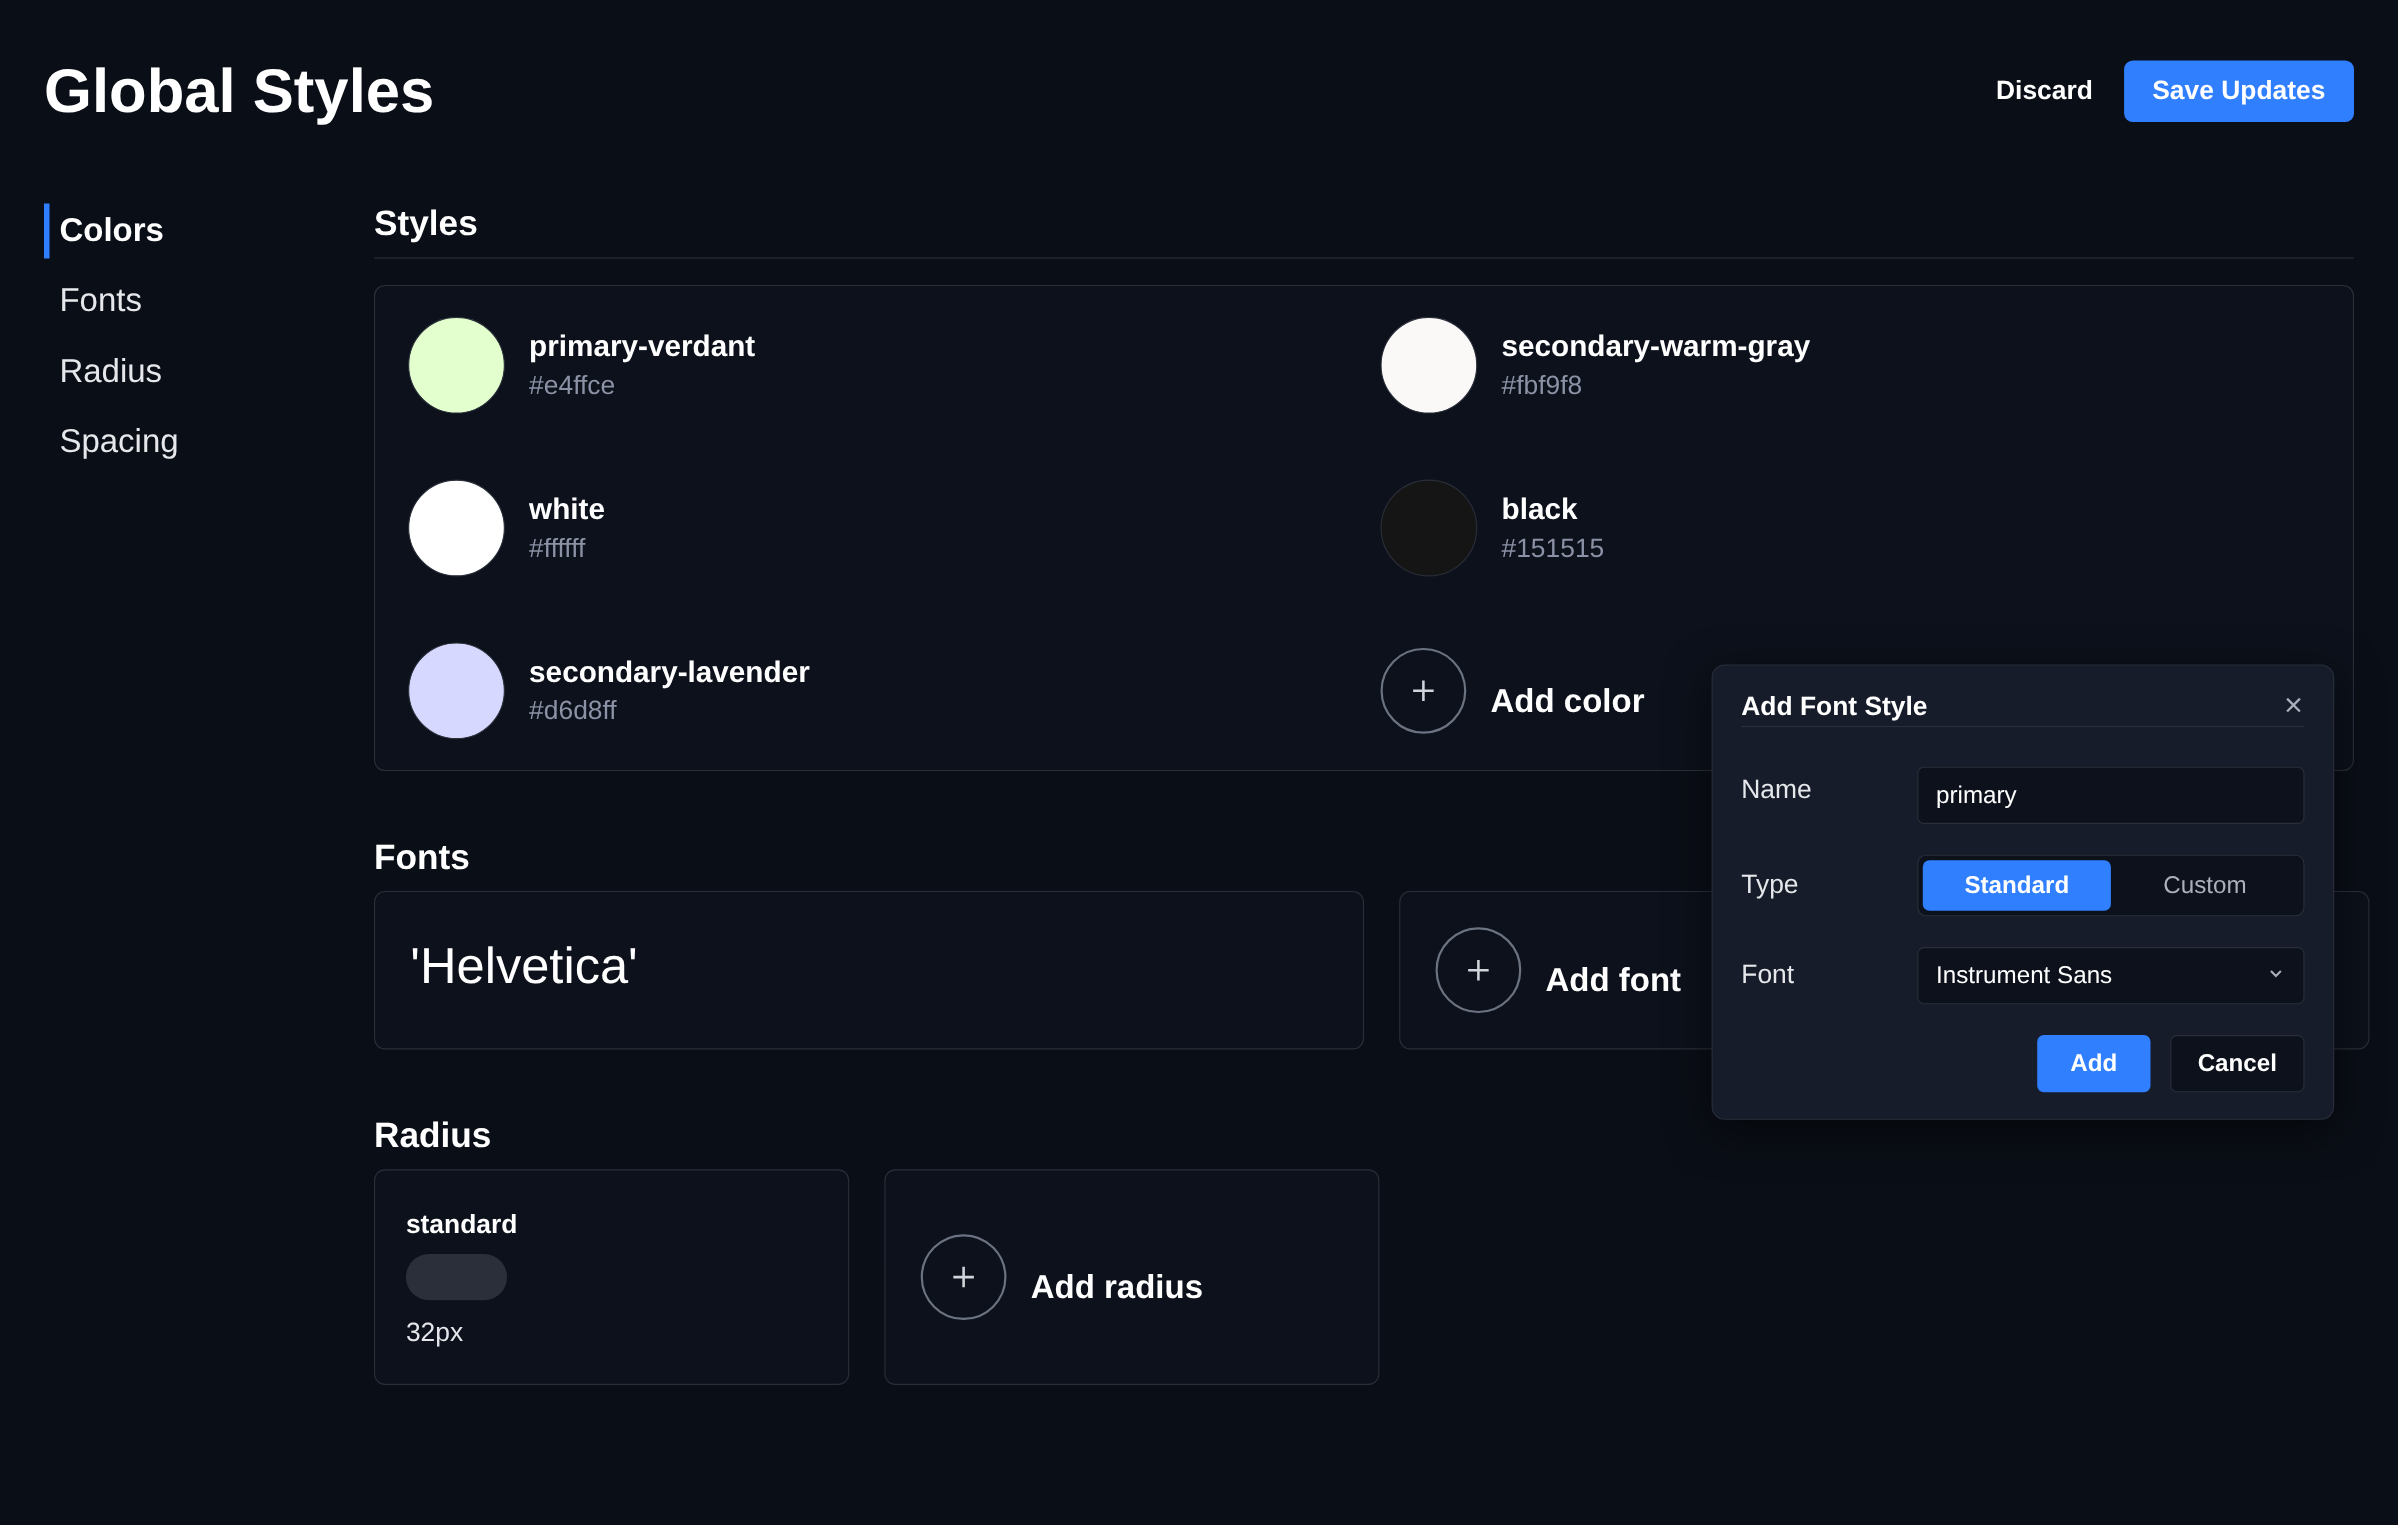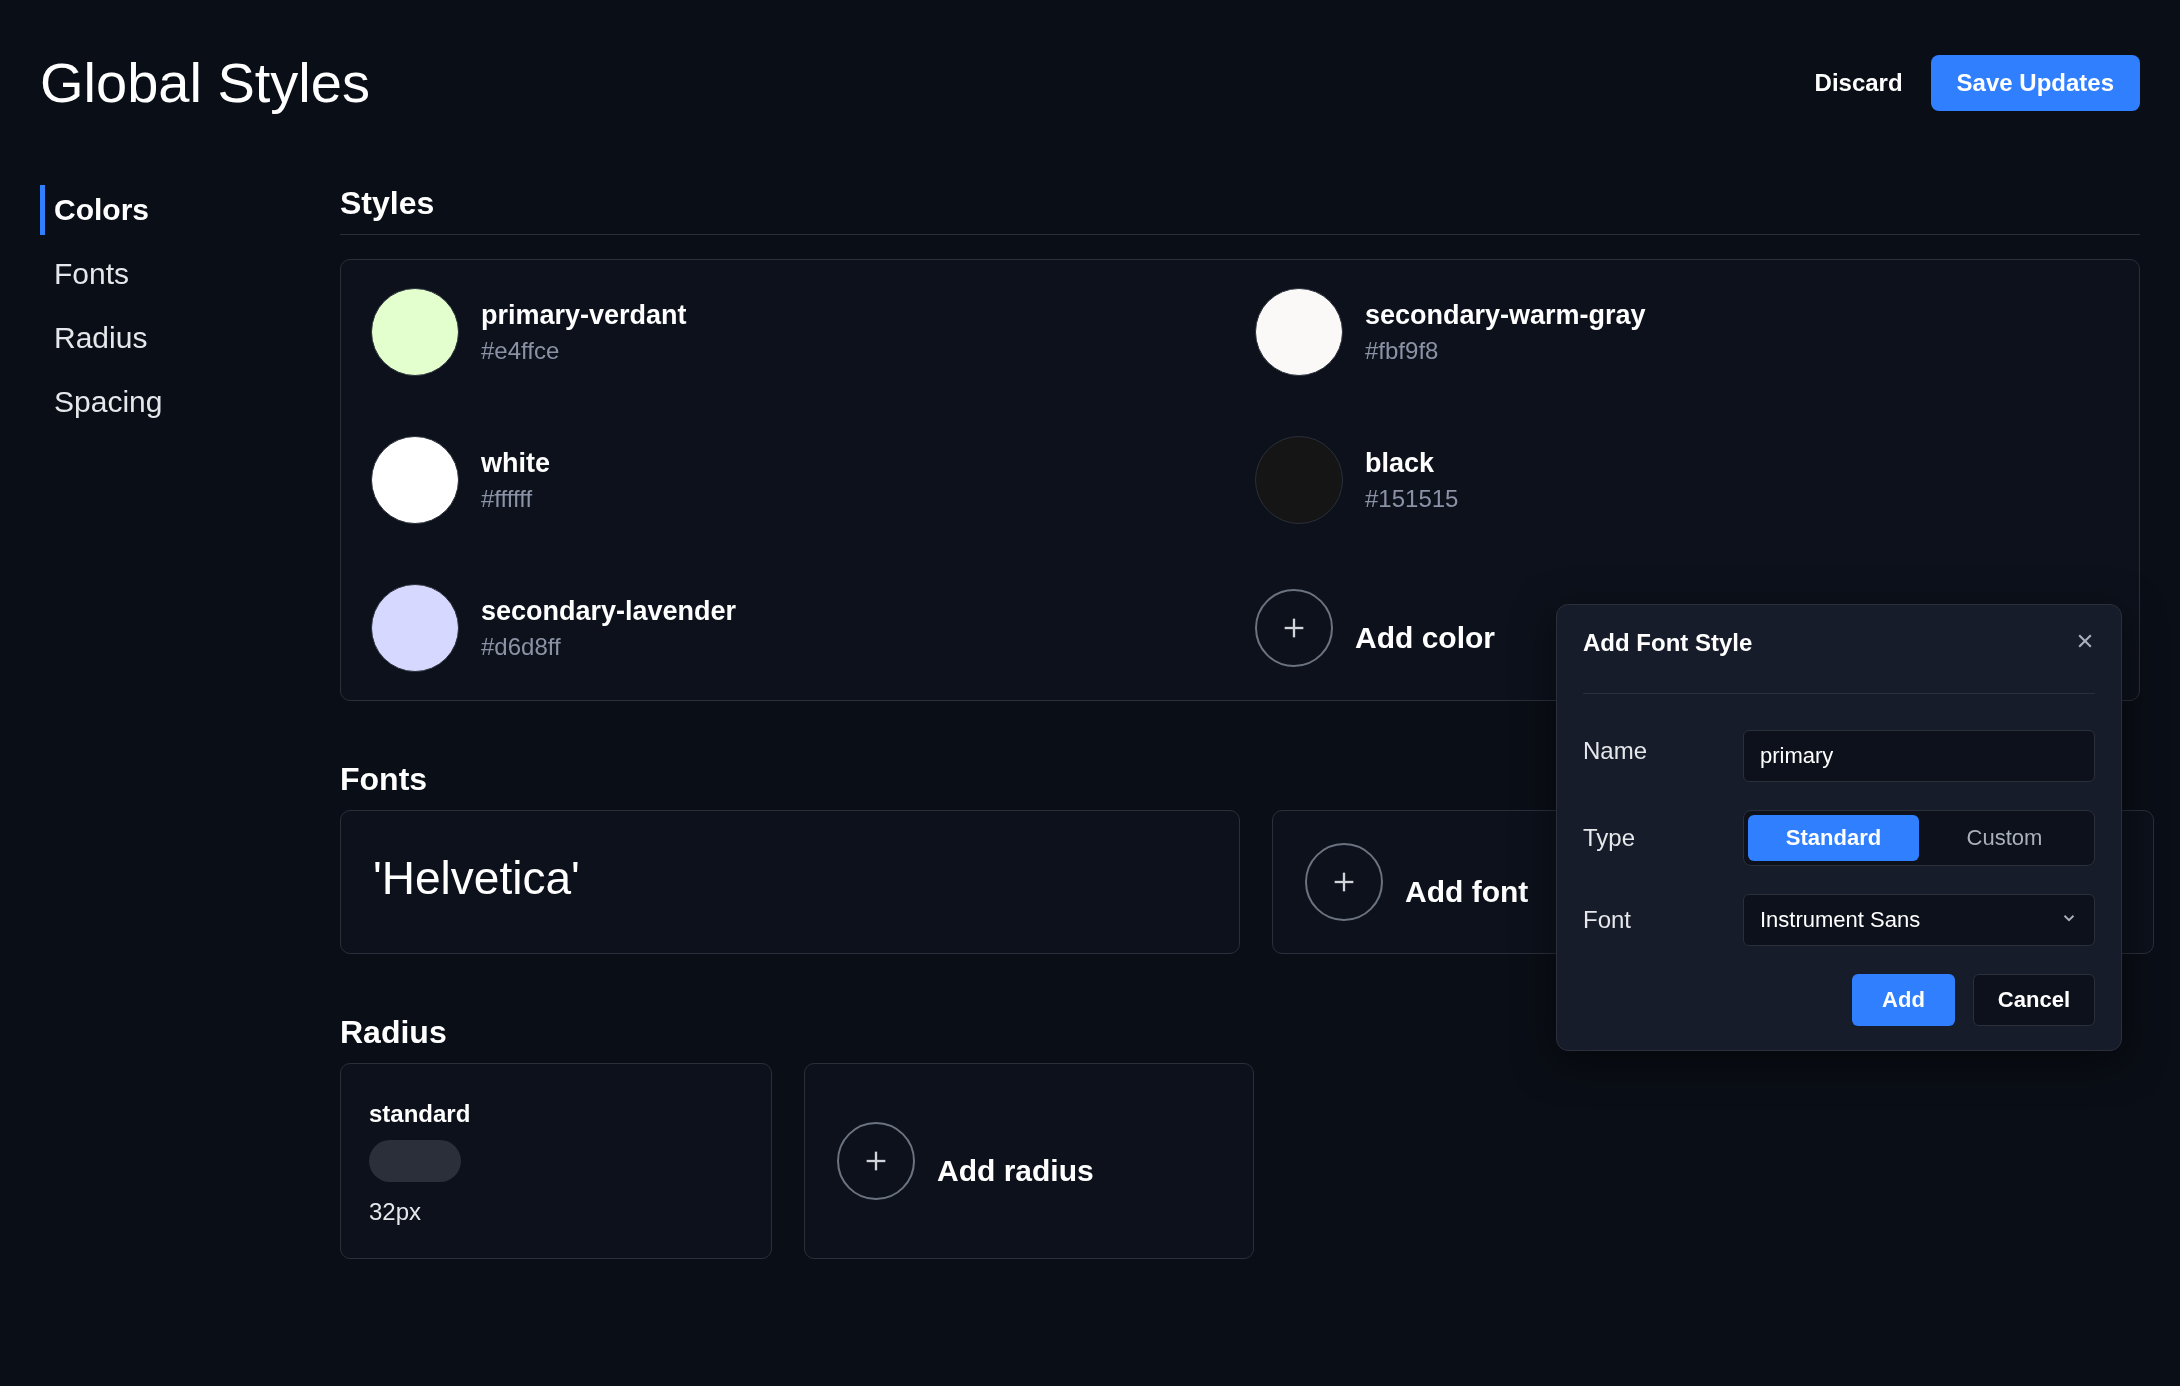--- a/index.html
+++ b/index.html
@@ -14,21 +14,21 @@
     position: relative;
   }
   .header {
     display: flex;
     justify-content: space-between;
     align-items: center;
     margin-bottom: 70px;
   }
   .page-title {
     font-size: 56px;
-    font-weight: 400;
+    font-weight: 700;
   }
   .header-actions {
     display: flex;
     gap: 28px;
     align-items: center;
   }
   .btn-discard {
     background: transparent;
     border: none;
     color: #fff;
@@ -182,21 +182,21 @@
     border: 1px solid #2a2f3a;
     border-radius: 12px;
     padding: 24px 26px;
     box-shadow: 0 10px 40px rgba(0,0,0,.5);
   }
   .popover-header {
     display: flex;
     justify-content: space-between;
     align-items: center;
     border-bottom: 1px solid #2a2f3a;
-    padding-bottom: 36px;
+    padding-bottom: 3px;
     margin-bottom: 26px;
   }
   .popover-title { font-size: 24px; font-weight: 600; }
   .close-x { cursor: pointer; color: #aab0bc; }
   .form-row {
     display: flex;
     align-items: center;
     margin-bottom: 28px;
   }
   .form-label { width: 160px; font-size: 24px; color: #e5e7eb; }

